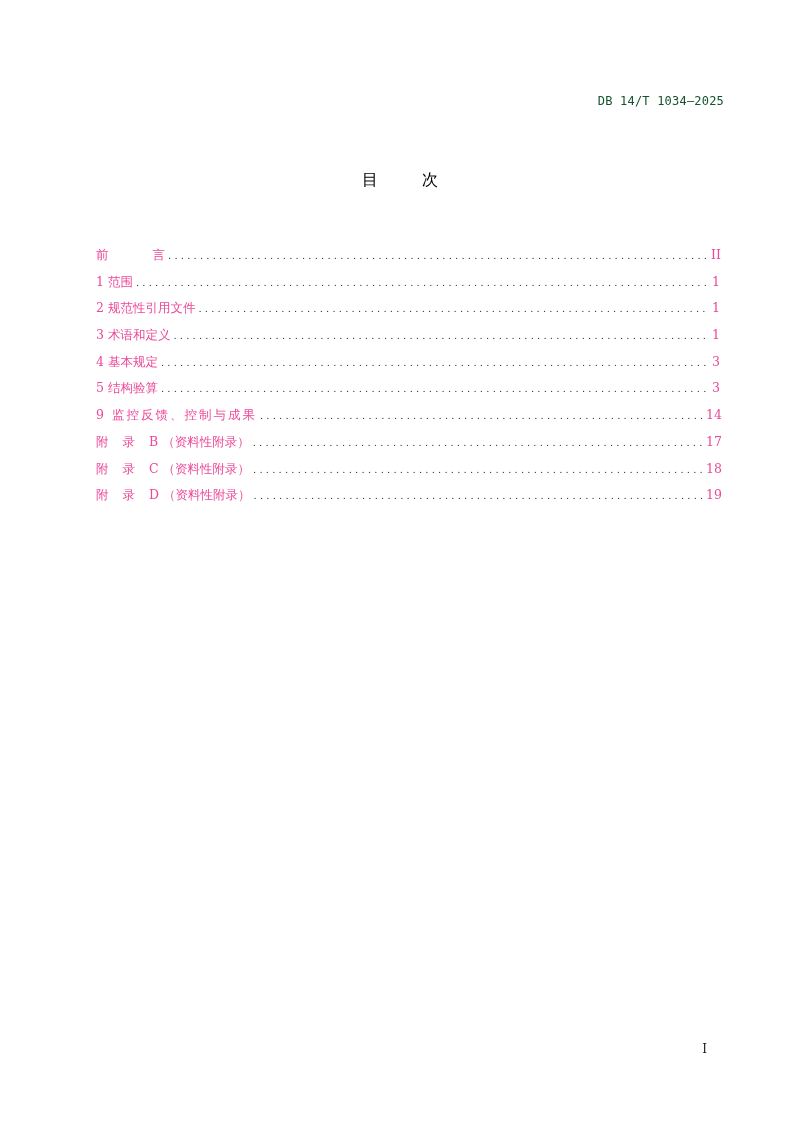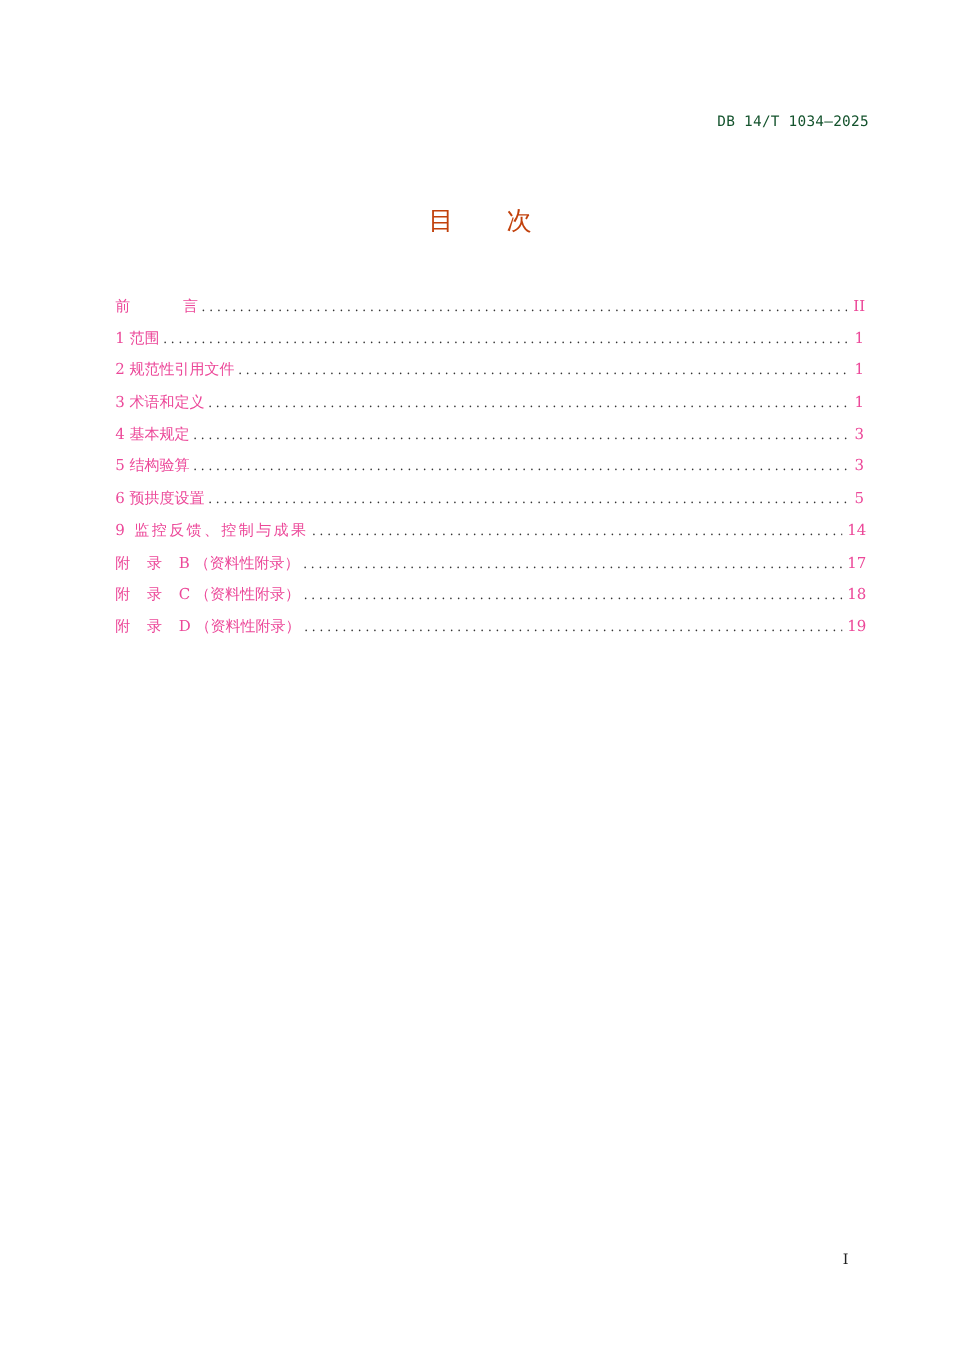--- a/index.html
+++ b/index.html
@@ -4,21 +4,21 @@
   <style>
     html, body { margin: 0; padding: 0; background: #ffffff; }
     body { width: 800px; height: 1132px; position: relative; overflow: hidden; color: #111; }
     .header-code {
       position: absolute; top: 94px; right: 76px;
       font-family: "DejaVu Sans Mono", "Liberation Mono", monospace;
       font-size: 12px; letter-spacing: 0.2px; color: #14532d;
     }
     .title {
       position: absolute; top: 170px; left: 0; width: 800px; text-align: center;
-      font-family: "DejaVu Sans", sans-serif; font-size: 21px; color: #c2410c;
+      font-family: "DejaVu Sans", sans-serif; font-size: 16px; color: #000000;
     }
     .title span { display: inline-block; }
     .title .gap { width: 44px; }
     .toc {
       position: absolute; top: 242px; left: 96px; width: 626px;
       font-family: "DejaVu Serif", "Liberation Serif", serif; font-size: 12.5px; color: #ec4899;
     }
     .toc-row {
       display: flex; align-items: baseline; height: 26.7px; line-height: 26.7px;
       white-space: nowrap; overflow: hidden;
@@ -75,25 +75,20 @@
     <span class="toc-label"><span>4</span> <span>基本规定</span></span>
     <span class="toc-dots"></span>
     <span class="toc-page">3</span>
   </div>
   <div class="toc-row">
     <span class="toc-label"><span>5</span> <span>结构验算</span></span>
     <span class="toc-dots"></span>
     <span class="toc-page">3</span>
   </div>
   <div class="toc-row">
-    <span class="toc-label"><span>6</span> <span>预拱度设置</span></span>
-    <span class="toc-dots"></span>
-    <span class="toc-page">5</span>
-  </div>
-  <div class="toc-row">
     <span class="toc-label wide"><span>9</span> <span>监控反馈、控制与成果</span></span>
     <span class="toc-dots"></span>
     <span class="toc-page">14</span>
   </div>
   <div class="toc-row">
     <span class="toc-label"><span>附</span><span class="app-gap"></span><span>录</span><span class="app-gap"></span><span>B</span> <span>（资料性附录）</span></span>
     <span class="toc-dots"></span>
     <span class="toc-page">17</span>
   </div>
   <div class="toc-row">

